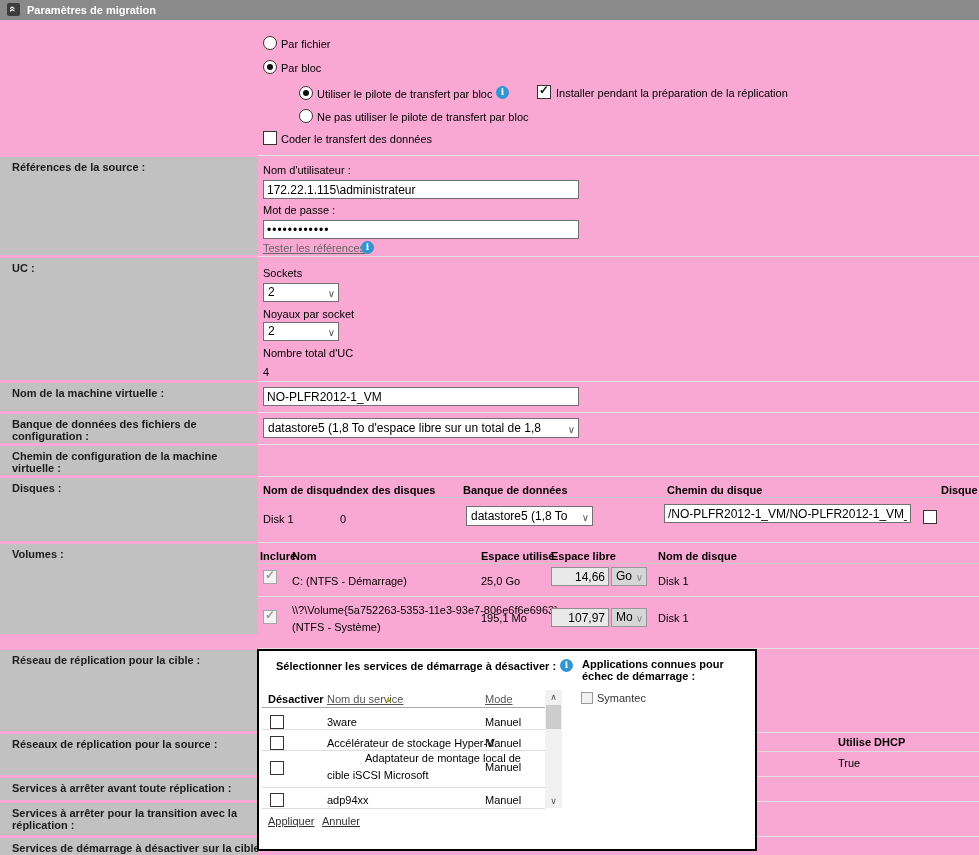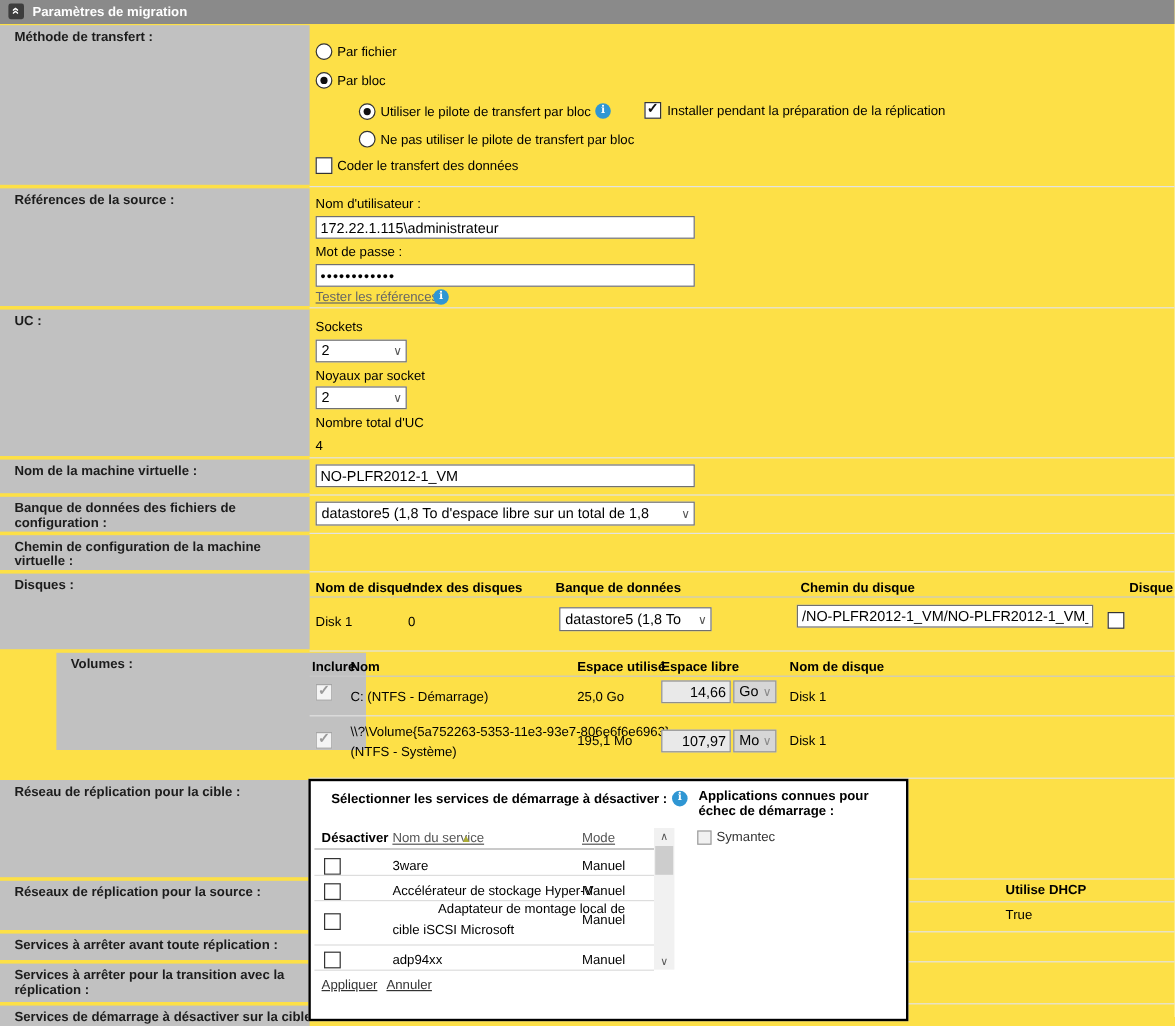--- a/index.html
+++ b/index.html
@@ -1,16 +1,16 @@
 <!DOCTYPE html>
 <html><head>
 <meta charset="utf-8">
 <style>
   html,body{margin:0;padding:0;background:#fff;}
-  .page{position:relative;width:979px;height:855px;background:#fde047;overflow:hidden;
+  .page{position:relative;width:979px;height:855px;background:#f9a8d4;overflow:hidden;
         font-family:"Liberation Sans",sans-serif;font-size:11px;color:#000;}
   .abs{position:absolute;}
   .nowrap{white-space:nowrap;}
   .b{font-weight:bold;}
   
   .hdr{position:absolute;left:0;top:0;width:979px;height:20px;background:#8a8a8a;}
   .hdr-icon{position:absolute;left:7px;top:3px;width:13px;height:13px;background:#3d3d3d;
             border-radius:2px;color:#fff;text-align:center;cursor:pointer;}
   .hdr-icon span{display:inline-block;transform:rotate(90deg);font-size:11px;line-height:12px;font-weight:bold;}
   .hdr-title{position:absolute;left:27px;top:4px;color:#fff;font-weight:bold;}
@@ -54,42 +54,39 @@
 </head>
 <body>
 
 <div class="page">
 
   <div class="hdr">
     <div class="hdr-icon"><span>«</span></div>
     <div class="hdr-title">Paramètres de migration</div>
   </div>
 
-  <div class="s" style="top:21px;height:133px;">
-      <div class="lab nowrap">Méthode de transfert :</div>
-    </div>
   <div class="s" style="top:157px;height:98px;">
       <div class="lab nowrap">Références de la source :</div>
     </div>
   <div class="s" style="top:258px;height:122px;">
       <div class="lab nowrap">UC :</div>
     </div>
   <div class="s" style="top:383px;height:28px;">
       <div class="lab nowrap">Nom de la machine virtuelle :</div>
     </div>
   <div class="s" style="top:414px;height:29px;">
       <div class="lab" style="width:228px;">Banque de données des fichiers de configuration :</div>
     </div>
   <div class="s" style="top:446px;height:29px;">
       <div class="lab" style="width:238px;">Chemin de configuration de la machine virtuelle :</div>
     </div>
   <div class="s" style="top:478px;height:63px;">
       <div class="lab nowrap">Disques :</div>
     </div>
-  <div class="s" style="top:544px;height:81px;margin-left:47px;">
+  <div class="s" style="top:544px;height:90px;">
       <div class="lab nowrap">Volumes :</div>
     </div>
   <div class="s" style="top:650px;height:81px;">
       <div class="lab nowrap">Réseau de réplication pour la cible :</div>
     </div>
   <div class="s" style="top:734px;height:41px;">
       <div class="lab nowrap">Réseaux de réplication pour la source :</div>
     </div>
   <div class="s" style="top:778px;height:22px;">
       <div class="lab nowrap">Services à arrêter avant toute réplication :</div>

